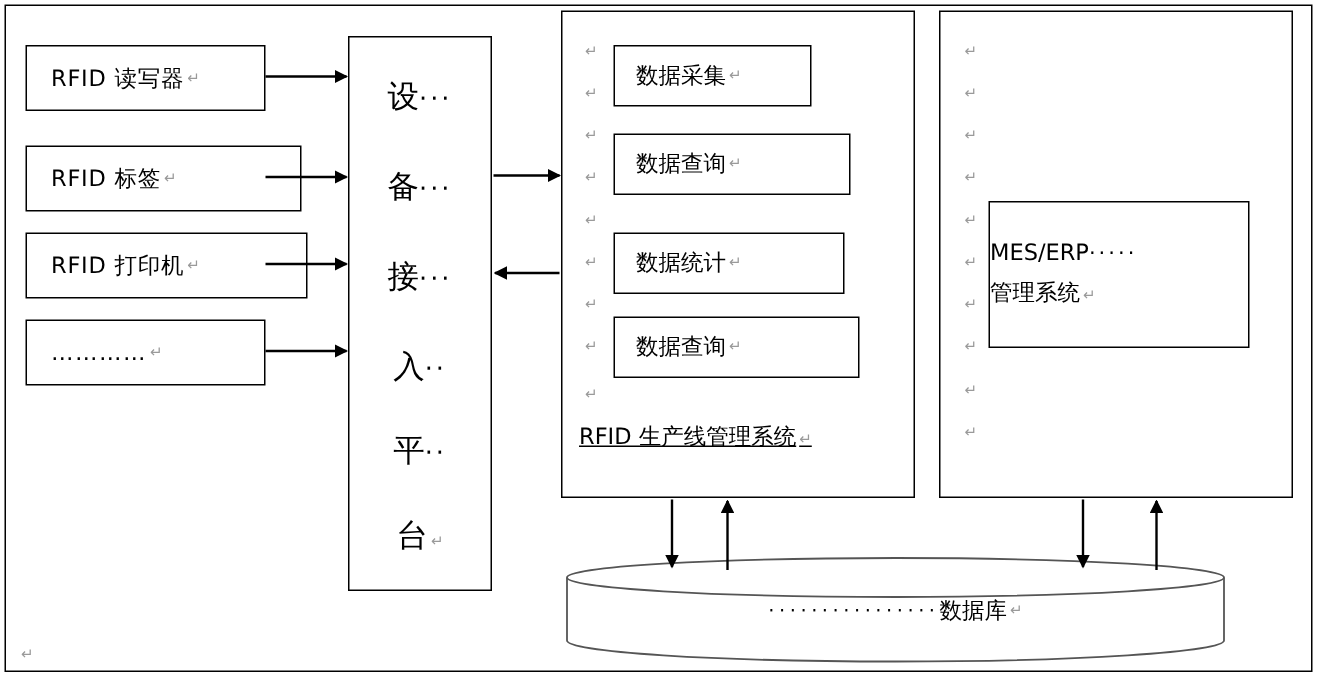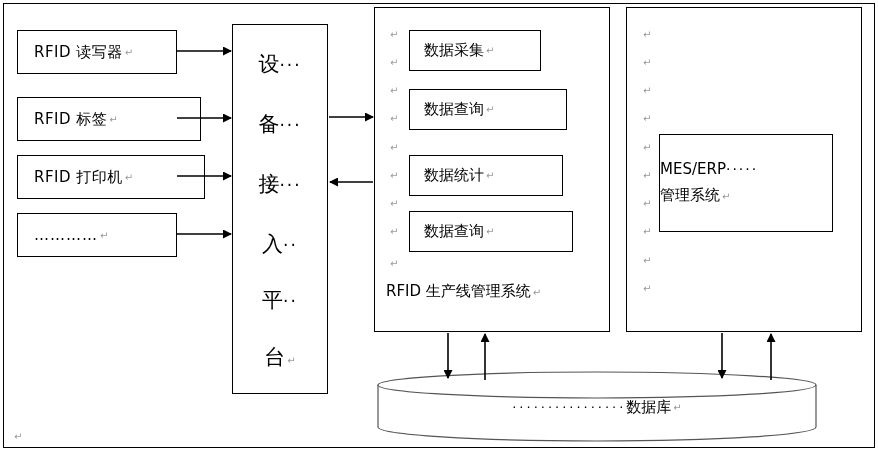--- a/index.html
+++ b/index.html
@@ -107,20 +107,21 @@
     font-size: 15px;
     white-space: nowrap;
   }
   #mid-caption {
     position: absolute;
     left: 386px;
     top: 282px;
     font-size: 15px;
     white-space: nowrap;
     color: #000;
+    text-decoration: underline;
   }
 
   
   #right-panel {
     left: 626px;
     top: 7px;
     width: 236px;
     height: 325px;
   }
   #mes-box {

